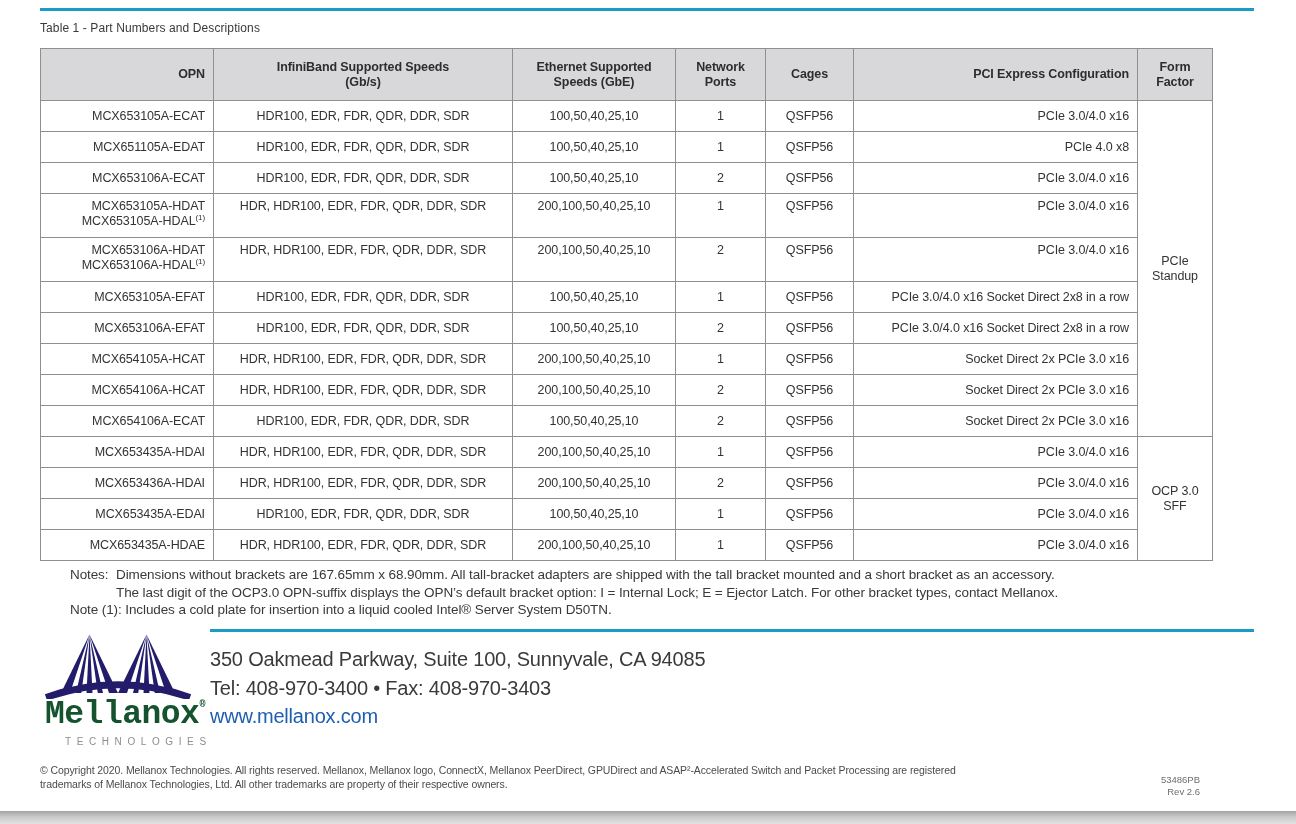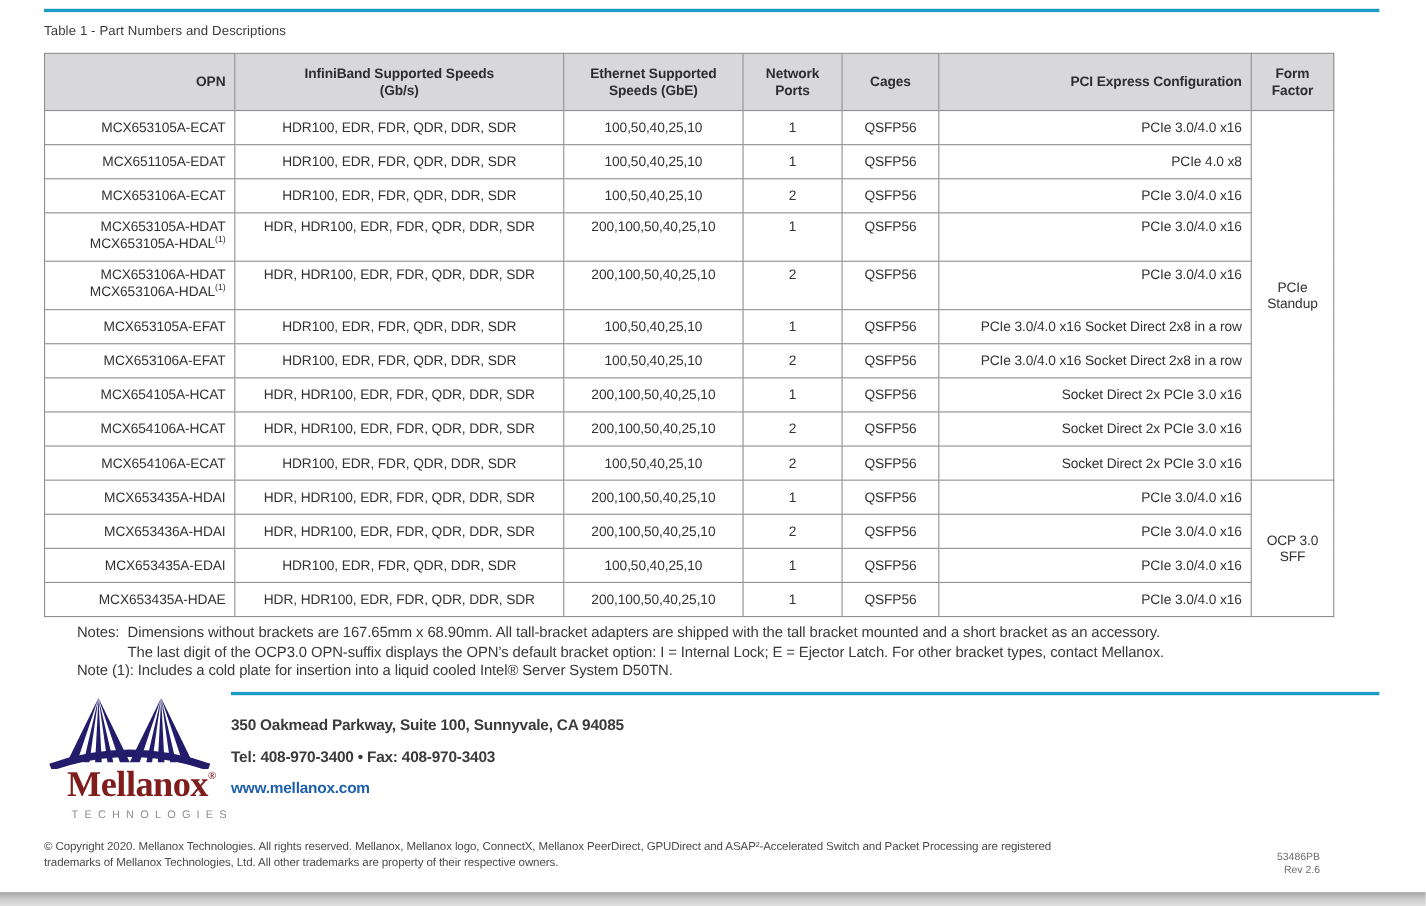--- a/index.html
+++ b/index.html
@@ -47,32 +47,32 @@
     position: absolute; left: 48px; top: 566px; width: 1206px;
     font-size: 13.5px; color: #39393b; line-height: 17.5px; letter-spacing: -0.1px; margin-left: 22px;
   }
   .note-row { display: flex; }
   .note-label { width: 46px; flex: 0 0 46px; }
 
   
   .logo-block { position: absolute; left: 42px; top: 633px; width: 165px; }
   .logo-icon { display: block; }
   .logo-word {
-    font-family: Liberation Serif, serif; font-weight: bold;
-    font-size: 33px; color: #7f1d1d; letter-spacing: -0.5px;
-    margin-top: -3px; margin-left: 19px; white-space: nowrap;
+    font-family: Liberation Mono, monospace; font-weight: bold;
+    font-size: 33px; color: #14532d; letter-spacing: -0.5px;
+    margin-top: -3px; margin-left: 3px; white-space: nowrap;
   }
   .logo-word .reg { font-size: 10px; vertical-align: 16px; letter-spacing: 0; }
   .logo-tech {
     font-size: 10px; color: #8d8d90; letter-spacing: 5.6px;
     margin-left: 23px; margin-top: 3px; white-space: nowrap;
   }
 
   .addr-block { position: absolute; left: 210px; top: 645px; }
-  .addr-line { font-size: 14px; font-weight: bold; color: #3a3a3c; line-height: 28.5px; letter-spacing: -0.2px; }
+  .addr-line { font-size: 20px; font-weight: normal; color: #3a3a3c; line-height: 28.5px; letter-spacing: -0.2px; }
   .addr-site { color: #1d5fae; cursor: pointer; }
 
   .copyright {
     position: absolute; left: 28px; top: 763px; width: 990px;
     font-size: 10.5px; color: #4b4b4d; line-height: 14px; letter-spacing: -0.1px; margin-left: 12px;
   }
   .docref {
     position: absolute; left: 1100px; top: 754px; width: 100px;
     text-align: right; font-size: 9.5px; color: #6d6d70; line-height: 11.5px; margin-top: 20px;
   }

